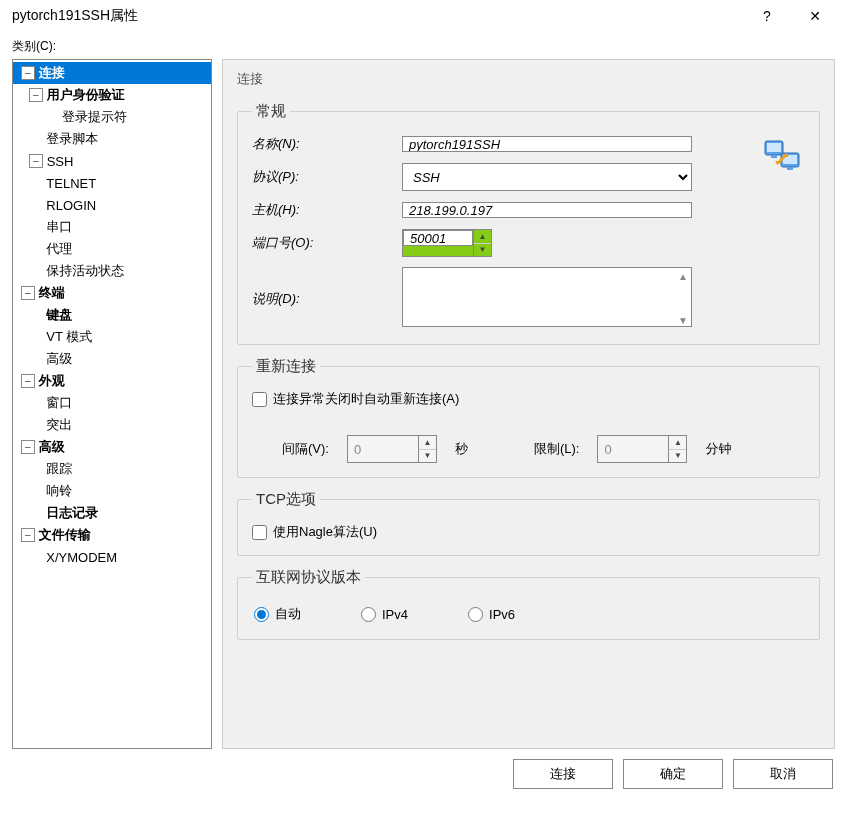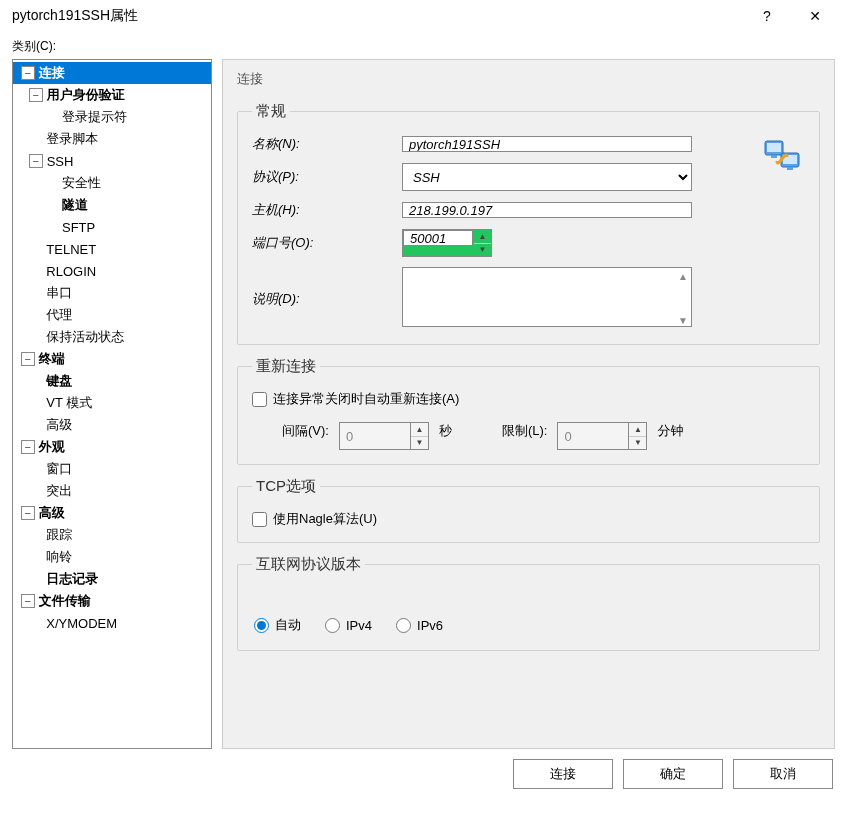--- a/index.html
+++ b/index.html
@@ -110,21 +110,21 @@
   background: #fff;
   font: inherit;
   padding: 4px 6px;
   height: 16px;
 }
 .row select { height: 28px; }
 .row input.wide, .row select.wide { width: 290px; }
 .row textarea { width: 290px; height: 60px; resize: none; }
 .spinner {
   display: inline-flex; align-items: stretch;
-  border: 1px solid #888; background: #22c55e;
+  border: 1px solid #888; background: #84cc16;
   height: 28px;
 }
 .spinner input {
   border: none; outline: none; width: 70px; padding: 0 6px; font: inherit;
 }
 .spinner .sp-btns {
   display: flex; flex-direction: column;
   width: 18px; border-left: 1px solid #888;
 }
 .spinner .sp-btns div {
@@ -132,29 +132,29 @@
   font-size:8px; color:#444;
   border-bottom:1px solid #ccc;
 }
 .spinner .sp-btns div:last-child { border-bottom:none;}
 .spinner.disabled { background:#f4f4f4; }
 .spinner.disabled input { background:#f4f4f4; color:#888; }
 .checkbox-row {
   display:flex; align-items:center; gap:6px;
 }
 .checkbox-row input[type=checkbox]{ width:15px; height:15px;}
-.radio-row { display:flex; gap:24px; align-items:center; padding:4px 0 2px 2px;margin-top:24px;}
+.radio-row { display:flex; gap:60px; align-items:center; padding:4px 0 2px 2px;}
 .radio-item { display:flex; align-items:center; gap:6px;}
 .radio-item input[type=radio]{ width:15px; height:15px; accent-color:#0078d7;}
 .conn-icon {
   position:absolute; right:16px; top:16px;
   width:40px; height:40px;
 }
 .reconnect-inner {
-  display:flex; gap:10px; margin-top:14px; margin-left:30px;
+  display:flex; align-items:center; gap:18px; margin-top:27px; margin-left:30px;
 }
 .button-bar {
   display:flex; justify-content:flex-end; gap:10px;
   padding: 10px 14px;
 }
 .button-bar button {
   width:100px; height:30px;
   background:#fff; border:1px solid #888;
   font: inherit;
 }
@@ -207,40 +207,20 @@
                   <span class="lines">    </span>
                   <span class="lbl">登录脚本</span>
                 </div>
               </li>
             <li>
               <div class="node">
                   <span class="lines">  </span>
                   <span class="exp">−</span>
                   <span class="lbl">SSH</span>
                 </div>
-              <ul>
-                <li>
-                    <div class="node">
-                      <span class="lines">      </span>
-                      <span class="lbl">安全性</span>
-                    </div>
-                  </li>
-                <li>
-                    <div class="node">
-                      <span class="lines">      </span>
-                      <span class="lbl bold">隧道</span>
-                    </div>
-                  </li>
-                <li>
-                    <div class="node">
-                      <span class="lines">      </span>
-                      <span class="lbl">SFTP</span>
-                    </div>
-                  </li>
-              </ul>
             </li>
             <li>
                 <div class="node">
                   <span class="lines">    </span>
                   <span class="lbl">TELNET</span>
                 </div>
               </li>
             <li>
                 <div class="node">
                   <span class="lines">    </span>

